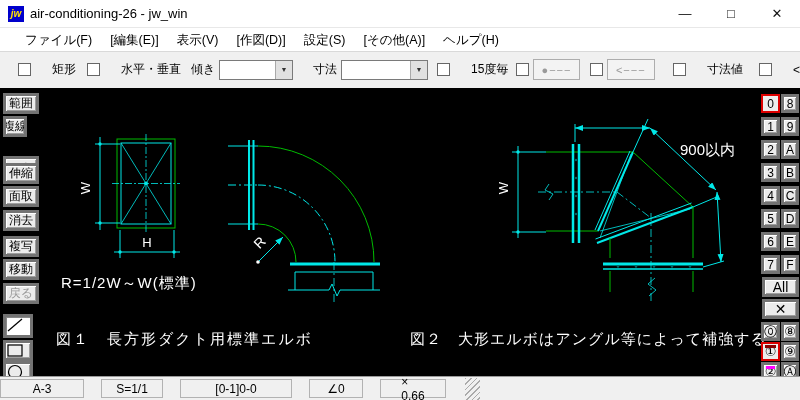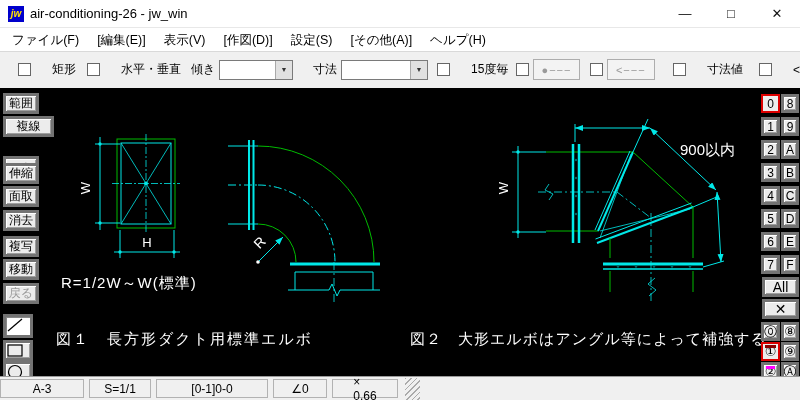--- a/index.html
+++ b/index.html
@@ -9,21 +9,21 @@
     background: #f0f0f0; position: relative; font-size: 12px; color:#000;
   }
   
   .titlebar { height: 28px; background: #ffffff; display: flex; align-items: center; border-bottom: 1px solid #e8e8e8;}
   .jw-icon { width: 16px; height: 16px; background: #0000cc; color: #ffe000; font-style: italic; font-weight: bold;
              font-size: 10px; line-height: 16px; text-align: center; margin: 0 6px 0 8px; }
   .title-text { font-size: 13px; }
   .win-controls { margin-left: auto; display: flex; height: 28px; }
   .win-btn { width: 46px; height: 28px; display: flex; align-items: center; justify-content: center; font-size: 13px; color:#111; }
   
-  .menubar { height: 24px; background: #ffffff; display: flex; align-items: center; padding-left: 3px;
+  .menubar { height: 24px; background: #ffffff; display: flex; align-items: center; padding-left: 16px;
              border-bottom: 1px solid #d9d9d9; }
   .menu-item { padding: 0 9px; font-size: 12.5px; height: 24px; line-height: 24px; white-space: nowrap; }
   
   .toolbar { height: 35px; background: #f0f0f0; display: flex; align-items: center; white-space: nowrap; }
   .cb { width: 13px; height: 13px; background: #fff; border: 1px solid #666; display: inline-block; flex: none; }
   .tb-label { font-size: 12px; margin-left: 21px; }
   .dropdown { height: 20px; background: #fff; border: 1px solid #7a7a7a; display: flex; align-items: stretch; }
   .dd-value { flex: 1; font-size: 11px; padding: 2px 3px; }
   .dd-btn { width: 17px; background: #e1e1e1; border-left: 1px solid #a9a9a9; display: flex; align-items: center; justify-content: center;
             font-size: 7px; color: #333; }
@@ -39,21 +39,21 @@
   .btn-dis { color: #9a9a9a; }
   .sel-red { border: 2px solid #dd0000; box-shadow: none; }
   .tool-pressed { background: #ffffff; box-shadow: inset 1px 1px 0 #888, inset -1px -1px 0 #fff; }
   .grp-bar { position: absolute; top: 1px; left: 2px; right: 2px; height: 3px; }
   .round { font-size: 13px; }
   
   .statusbar { position: absolute; left: 0; top: 376px; width: 800px; height: 24px; background: #f0f0f0;
                border-top: 1px solid #9a9a9a; display: flex; align-items: center; font-size: 12px; }
   .status-msg { flex: 1; padding-left: 6px; }
   .pane { height: 19px; border: 1px solid #b2b2b2; background: #f0f0f0; display: flex; align-items: center;
-          justify-content: center; margin-right: 5px; padding: 0 21px; font-size: 12px; }
+          justify-content: center; margin-right: 17px; padding: 0 21px; font-size: 12px; }
   .grip { width: 15px; height: 22px; margin-left: 2px;
           background: repeating-linear-gradient(135deg, #aaa 0 1px, transparent 1px 4px); }
 </style>
 </head>
 <body>
 
 <div class="titlebar">
   <div class="jw-icon">jw</div>
   <div class="title-text">air-conditioning-26 - jw_win</div>
   <div class="win-controls">
@@ -210,21 +210,21 @@
       <line x1="717" y1="104" x2="721" y2="174" stroke="#00e8e8" marker-start="url(#arw)" marker-end="url(#arw)"></line>
     </g>
     <text x="508" y="100" transform="rotate(-90 508 100)" text-anchor="middle" fill="#ffffff" font-size="13">W</text>
     <text x="680" y="67" fill="#ffffff" font-size="15">900以内</text>
 
     <text x="56" y="256" fill="#ffffff" font-size="15" letter-spacing="2">図１　長方形ダクト用標準エルボ</text>
     <text x="410" y="256" fill="#ffffff" font-size="15" letter-spacing="1">図２　大形エルボはアングル等によって補強する</text>
   </svg>
 
   <div class="btn3d" style="left:3px;top:5px;width:36px;height:21px">範囲</div>
-  <div class="btn3d" style="left:3px;top:28px;width:51px;height:21px">複線</div>
+  <div class="btn3d" style="left:3px;top:28px;width:24px;height:21px">複線</div>
   <div class="btn3d" style="left:3px;top:68px;width:36px;height:21px;font-size:10px">コーナー</div>
   <div class="btn3d" style="left:3px;top:75px;width:36px;height:21px">伸縮</div>
   <div class="btn3d" style="left:3px;top:98px;width:36px;height:21px">面取</div>
   <div class="btn3d" style="left:3px;top:122px;width:36px;height:21px">消去</div>
   <div class="btn3d" style="left:3px;top:148px;width:36px;height:21px">複写</div>
   <div class="btn3d" style="left:3px;top:171px;width:36px;height:21px">移動</div>
   <div class="btn3d btn-dis" style="left:3px;top:195px;width:36px;height:21px">戻る</div>
 
   <div class="btn3d tool-pressed" style="left:3px;top:226px;width:30px;height:24px">
     <svg width="18" height="16">

